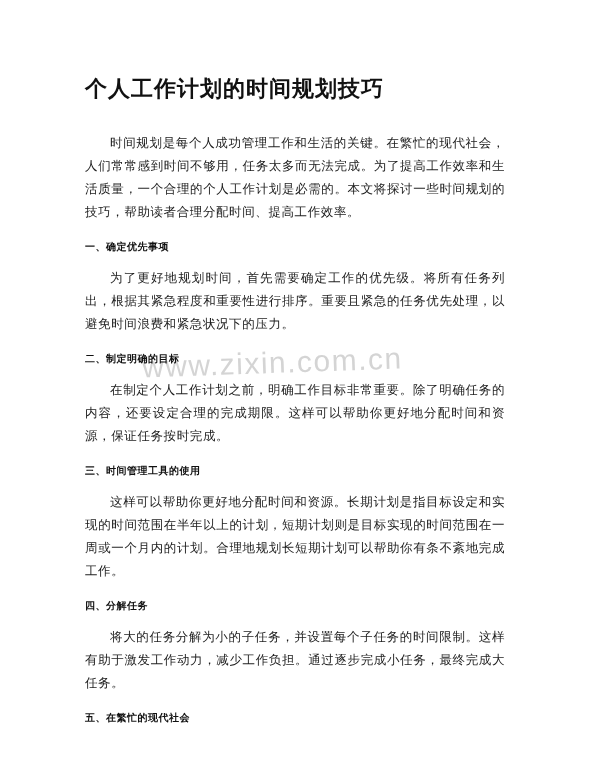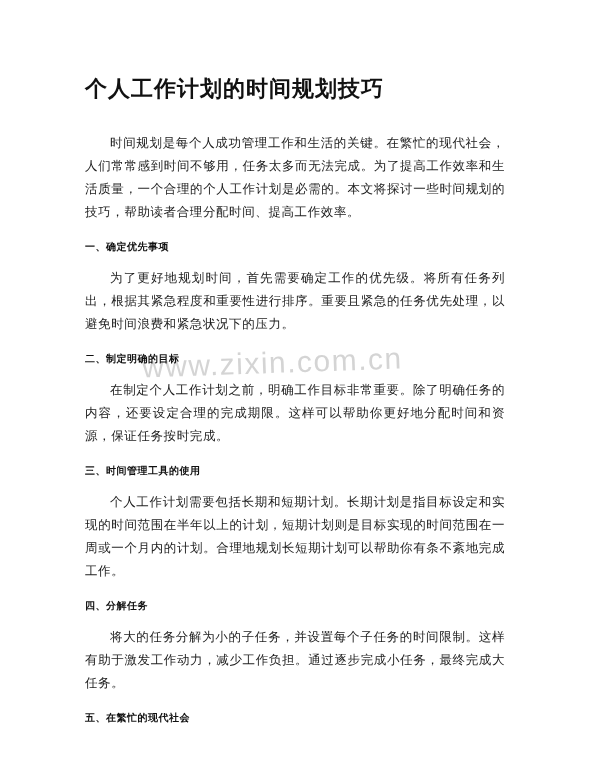--- a/index.html
+++ b/index.html
@@ -82,21 +82,21 @@
       <p class="para">为了更好地规划时间，首先需要确定工作的优先级。将所有任务列出，根据其紧急程度和重要性进行排序。重要且紧急的任务优先处理，以避免时间浪费和紧急状况下的压力。</p>
     </div>
 
     <div>
       <h2 class="sec-heading">二、制定明确的目标</h2>
       <p class="para">在制定个人工作计划之前，明确工作目标非常重要。除了明确任务的内容，还要设定合理的完成期限。这样可以帮助你更好地分配时间和资源，保证任务按时完成。</p>
     </div>
 
     <div>
       <h2 class="sec-heading">三、时间管理工具的使用</h2>
-      <p class="para">个人工作计划需要包括长期和短期计划。长期计划是指目标设定和实现的时间范围在半年以上的计划，短期计划则是目标实现的时间范围在一周或一个月内的计划。合理地规划长短期计划可以帮助你有条不紊地完成工作。</p>
+      <p class="para">这样可以帮助你更好地分配时间和资源。长期计划是指目标设定和实现的时间范围在半年以上的计划，短期计划则是目标实现的时间范围在一周或一个月内的计划。合理地规划长短期计划可以帮助你有条不紊地完成工作。</p>
     </div>
 
     <div>
       <h2 class="sec-heading">四、分解任务</h2>
       <p class="para">将大的任务分解为小的子任务，并设置每个子任务的时间限制。这样有助于激发工作动力，减少工作负担。通过逐步完成小任务，最终完成大任务。</p>
     </div>
 
     <div>
       <h2 class="sec-heading">五、在繁忙的现代社会</h2>
     </div>

